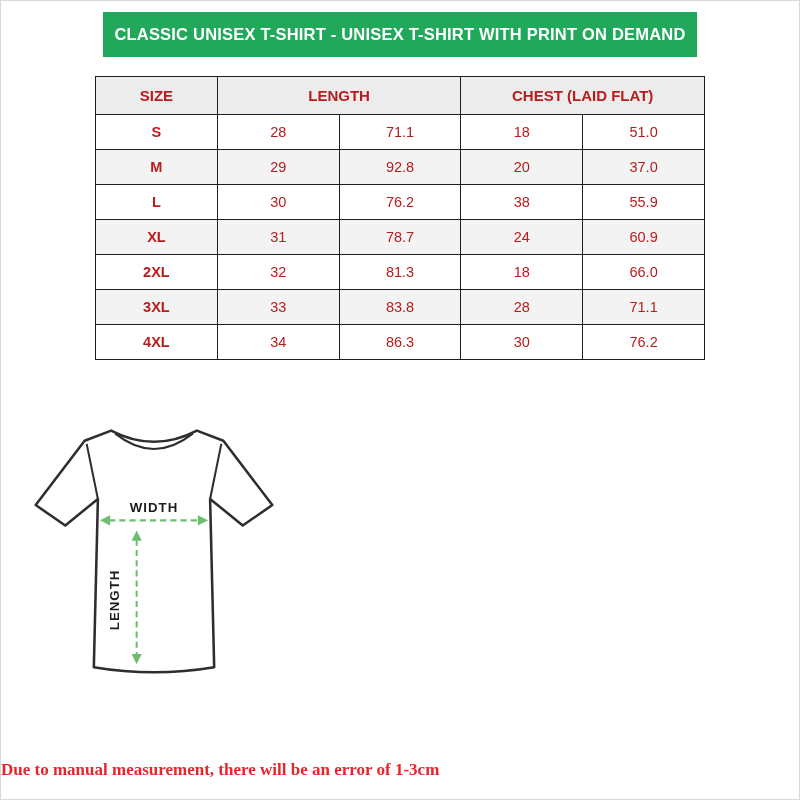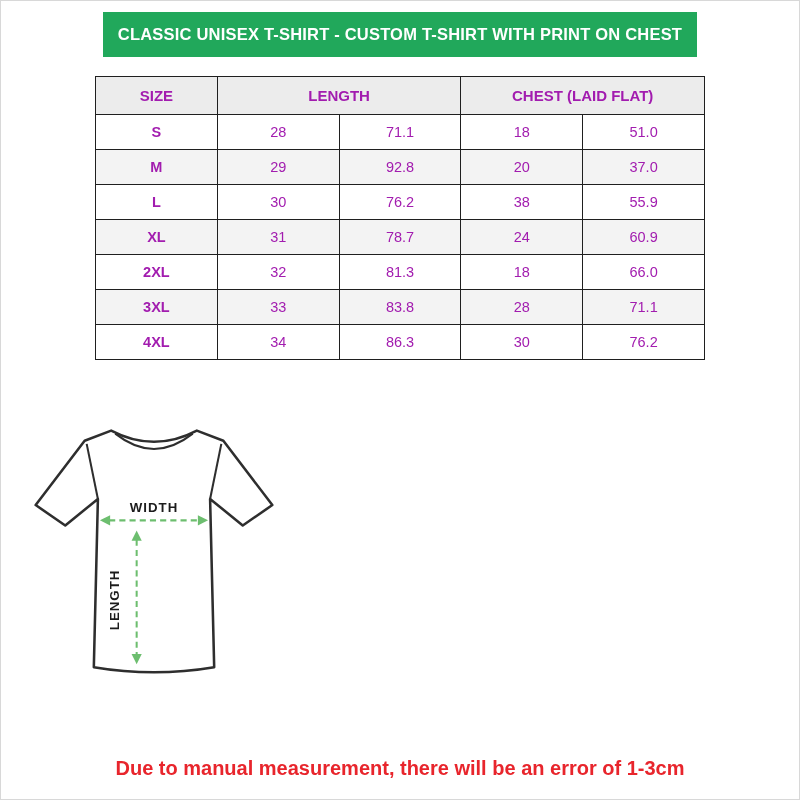--- a/index.html
+++ b/index.html
@@ -18,46 +18,46 @@
   .banner{
     width:594px;margin:11px auto 0;background:var(--banner-green);
     color:#ffffff;text-align:center;font-weight:bold;font-size:16.5px;
     letter-spacing:.2px;padding:13px 6px;
   }
   .size-table{
     width:610px;margin:19px auto 0;border-collapse:collapse;table-layout:fixed;
   }
   .size-table th,.size-table td{
     border:1px solid var(--line);text-align:center;padding:0;
-    height:35px;font-size:14.5px;color:#a21caf;background:#ffffff;
+    height:35px;font-size:14.5px;color:#b91c1c;background:#ffffff;
   }
   .size-table th{font-weight:bold;background:#ececec;font-size:15px;height:38px;}
   .size-table td.size-col{font-weight:bold;}
   .size-table tr.alt td{background:#f3f3f3;}
   .diagram-wrap{text-align:left;margin-top:40px;}
   .tshirt-outline{fill:#ffffff;stroke:#2e2e2e;stroke-width:2.5;stroke-linejoin:round;}
   .tshirt-line{fill:none;stroke:#2e2e2e;stroke-width:2;}
   .arrow-line{stroke:var(--arrow-green);stroke-width:2;stroke-dasharray:6 4;fill:none;}
   .arrow-head{fill:var(--arrow-green);stroke:none;}
   .diagram-label{
     fill:#1c1c1c;font-weight:bold;font-size:13px;letter-spacing:1px;
     font-family:"Liberation Sans", sans-serif;
   }
   .footer-note{
-    position:absolute;left:0;right:0;bottom:19px;text-align:center;
-    color:var(--note-red);font-weight:bold;font-size:20px;
+    position:absolute;left:0;right:0;bottom:19px;
+    color:var(--note-red);font-weight:bold;font-size:17px;font-family:Liberation Serif, serif;
   }
 </style>
 </head>
 <body>
 
 <div class="page">
 
   <div class="banner">
-    <span>CLASSIC UNISEX T-SHIRT - CUSTOM T-SHIRT WITH PRINT ON CHEST</span>
+    <span>CLASSIC UNISEX T-SHIRT - UNISEX T-SHIRT WITH PRINT ON DEMAND</span>
   </div>
 
   <table class="size-table">
     <colgroup>
       <col style="width:20%">
         <col style="width:20%">
         <col style="width:20%">
       <col style="width:20%">
         <col style="width:20%">
     </colgroup>

